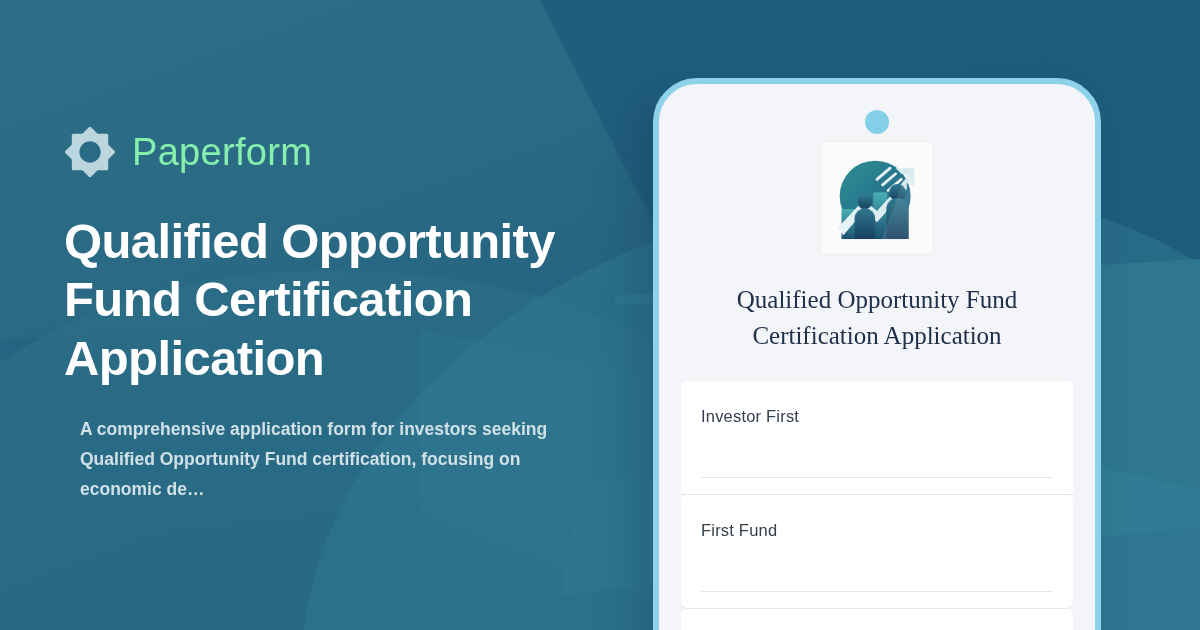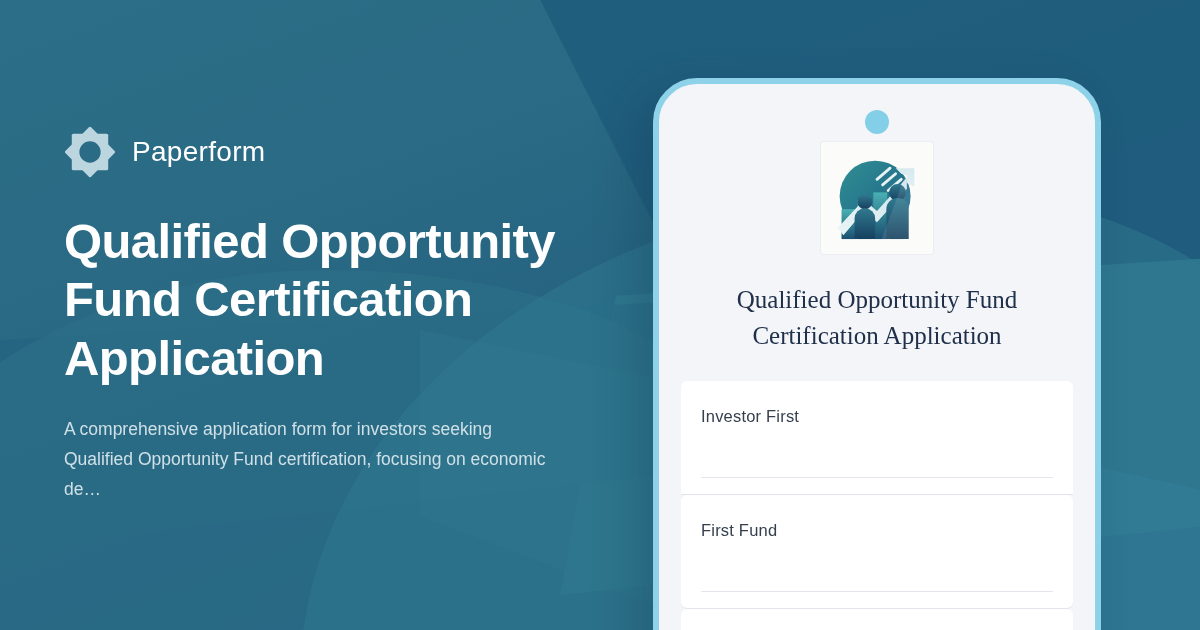--- a/index.html
+++ b/index.html
@@ -74,40 +74,41 @@
   .left {
     position:absolute;
     left:64px; top:0; width:600px; height:630px;
     display:flex; flex-direction:column; justify-content:center;
     z-index:5;
   }
 
   .brand { display:flex; align-items:center; gap:16px; margin-bottom:34px; }
   .brand-mark { width:52px; height:52px; flex:0 0 52px; display:block; }
   .brand-name {
-    color:#ffffff; font-size:28px; letter-spacing:.3px;
+    color:#86efac; font-size:38px; letter-spacing:.3px;
     font-weight:400; line-height:1;
   }
 
   .headline {
     color:#ffffff;
     font-size:49px;
     line-height:1.2;
     font-weight:700;
     letter-spacing:-.6px;
     max-width:540px;
     margin-bottom:26px;
   }
 
   .description {
     color:#cfe0e7;
     font-size:17.5px;
     line-height:1.72;
     max-width:500px;
-    font-weight:400;
+    font-weight:700;
+    margin-left:16px;
   }
 
   
   .phone {
     position:absolute;
     left:653px; top:78px;
     width:448px; height:620px;
     border:6px solid #8ed2e9;
     border-radius:44px 44px 0 0;
     background:#f3f5f9;

